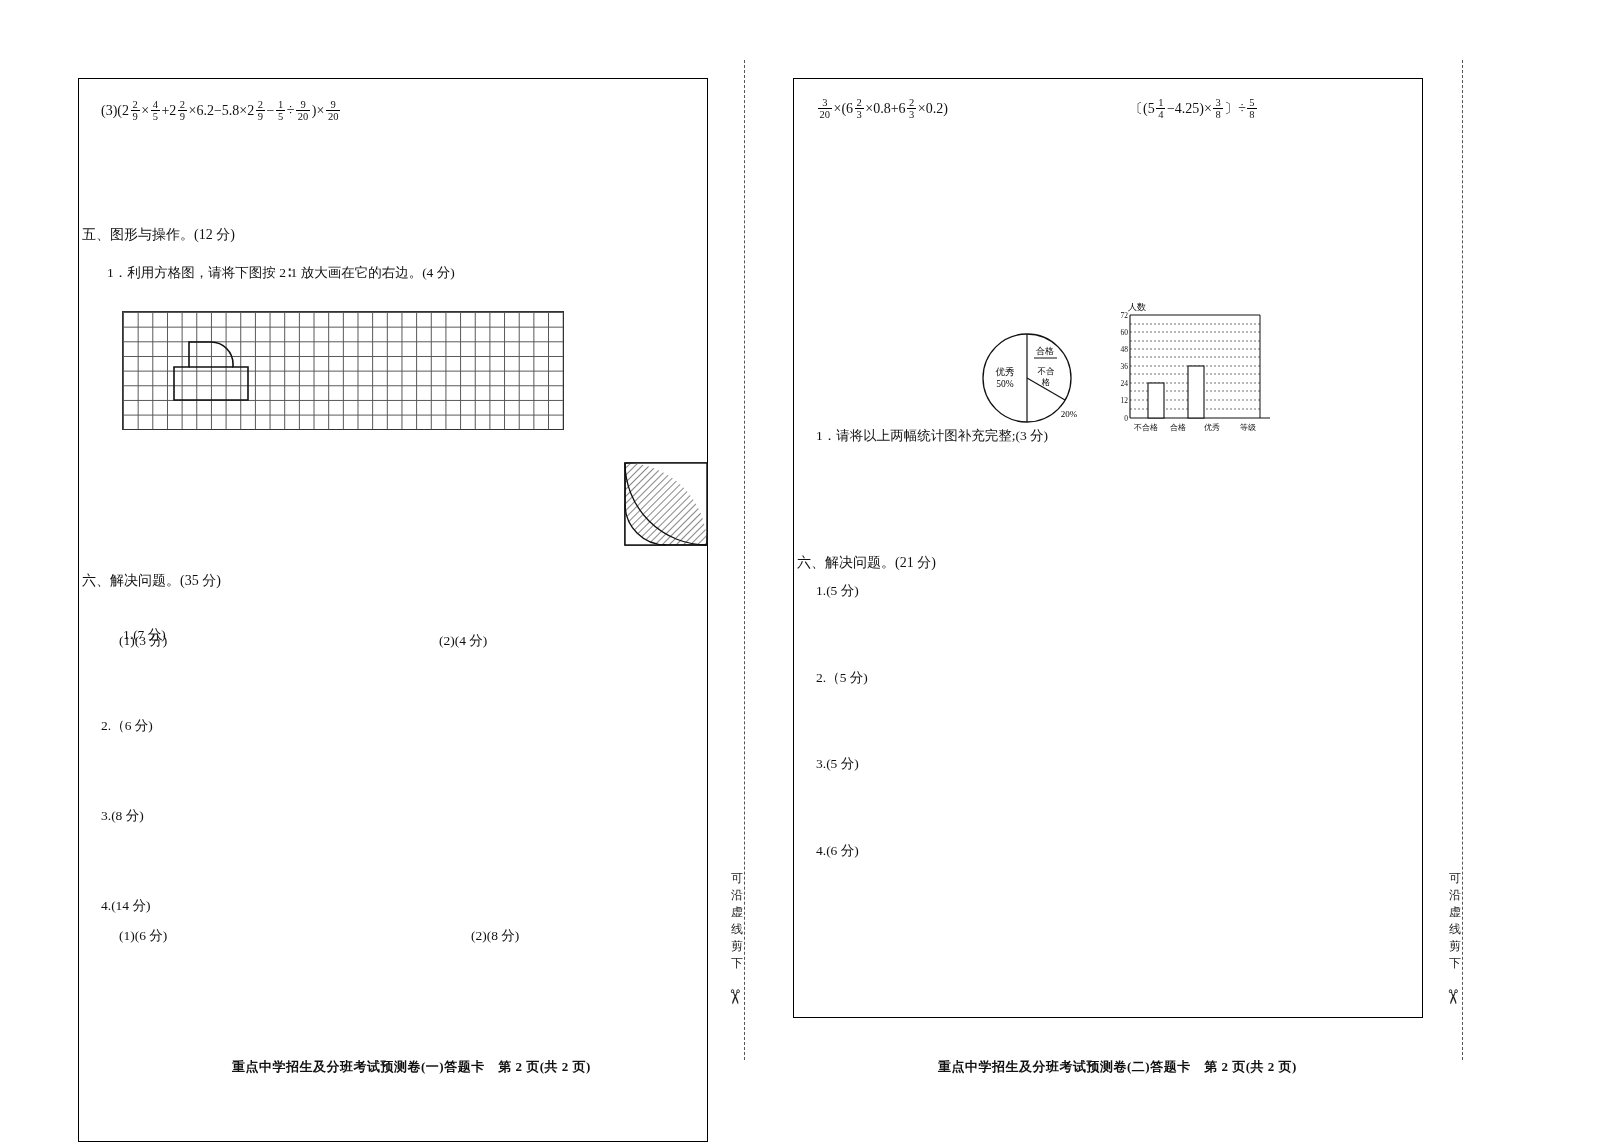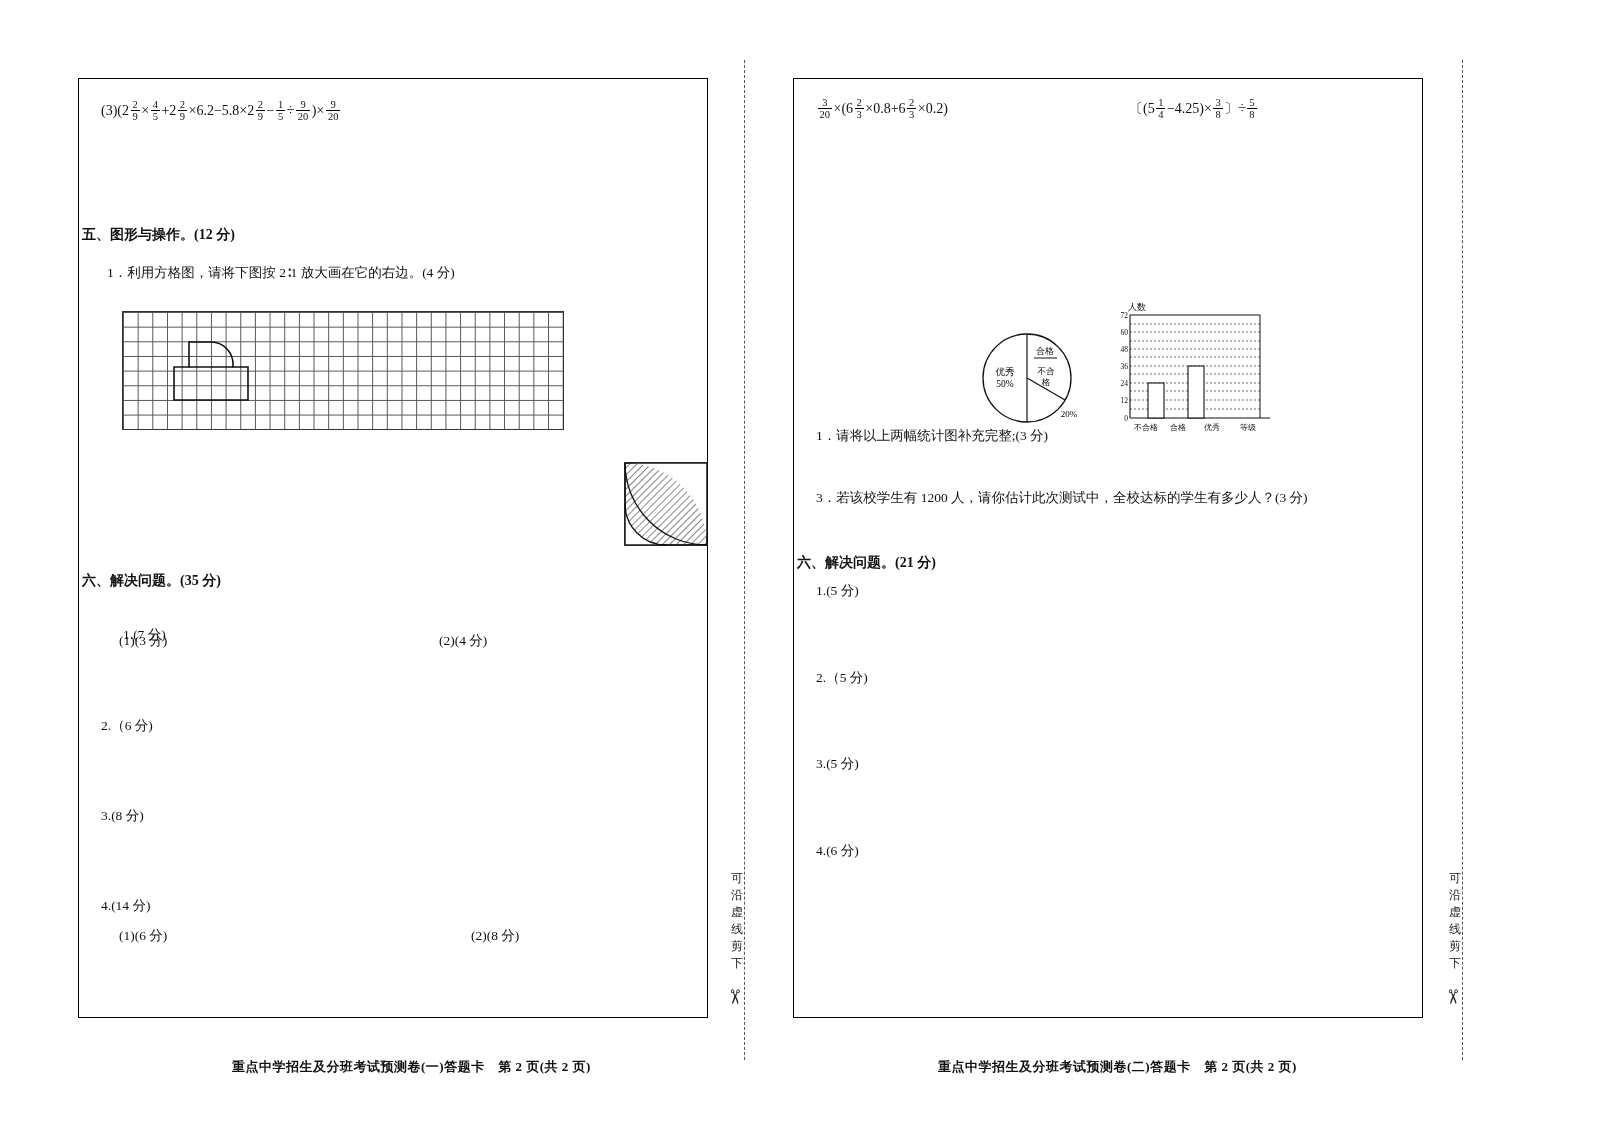--- a/index.html
+++ b/index.html
@@ -13,21 +13,21 @@
   }
   .page{position:absolute;top:0;left:0;width:1600px;height:1145px;}
 
   
   .panel{
     position:absolute;
     border:1px solid #000;
     box-sizing:border-box;
     background:#fff;
   }
-  #panel-left{left:78px;top:78px;width:630px;height:940px;}
+  #panel-left{left:78px;top:78px;width:630px;height:1064px;}
   #panel-right{left:793px;top:78px;width:630px;height:940px;}
 
   .footer{
     position:absolute;
     font-size:13px;
     font-weight:bold;
     letter-spacing:.5px;
     white-space:nowrap;
   }
   #footer-left{left:232px;top:1058px;}
@@ -59,21 +59,21 @@
     font-size:20px;
     color:#222;
     transform:rotate(90deg);
   }
   #scissors-left{left:727px;top:985px;}
   #scissors-right{left:1445px;top:985px;}
 
   
   .txt{position:absolute;white-space:nowrap;font-size:13.5px;}
   .bold{font-weight:bold;}
-  .hdr{font-size:14px;font-weight:bold;text-align:center;}
+  .hdr{font-size:14px;font-weight:normal;text-align:center;}
   .para{position:absolute;font-size:13.5px;line-height:25px;}
 
   
   .frac{
     display:inline-block;
     vertical-align:-0.55em;
     text-align:center;
     font-size:10.5px;
     line-height:1.08;
     margin:0 1.5px;
@@ -158,21 +158,20 @@
     <div class="expr" style="left:22px;top:18px;">
       <span class="frac"><span class="num">3</span><span class="den">20</span></span>×(6<span class="frac"><span class="num">2</span><span class="den">3</span></span>×0.8+6<span class="frac"><span class="num">2</span><span class="den">3</span></span>×0.2)
     </div>
 
     <div class="expr" style="left:335px;top:18px;">
       〔(5<span class="frac"><span class="num">1</span><span class="den">4</span></span>−4.25)×<span class="frac"><span class="num">3</span><span class="den">8</span></span>〕÷<span class="frac"><span class="num">5</span><span class="den">8</span></span>
     </div>
 
 
     <div class="txt" style="left:22px;top:348px;">1．请将以上两幅统计图补充完整;(3 分)</div>
-    <div class="txt" style="left:22px;top:410px;">3．若该校学生有 1200 人，请你估计此次测试中，全校达标的学生有多少人？(3 分)</div>
 
     <div class="txt hdr" style="left:3px;top:475px;">六、解决问题。(21 分)</div>
 
     <div class="txt" style="left:22px;top:503px;">1.(5 分)</div>
     <div class="txt" style="left:22px;top:590px;">2.（5 分)</div>
     <div class="txt" style="left:22px;top:676px;">3.(5 分)</div>
     <div class="txt" style="left:22px;top:763px;">4.(6 分)</div>
   </div>
 
   <svg id="pie-figure" viewBox="0 0 110 112">

